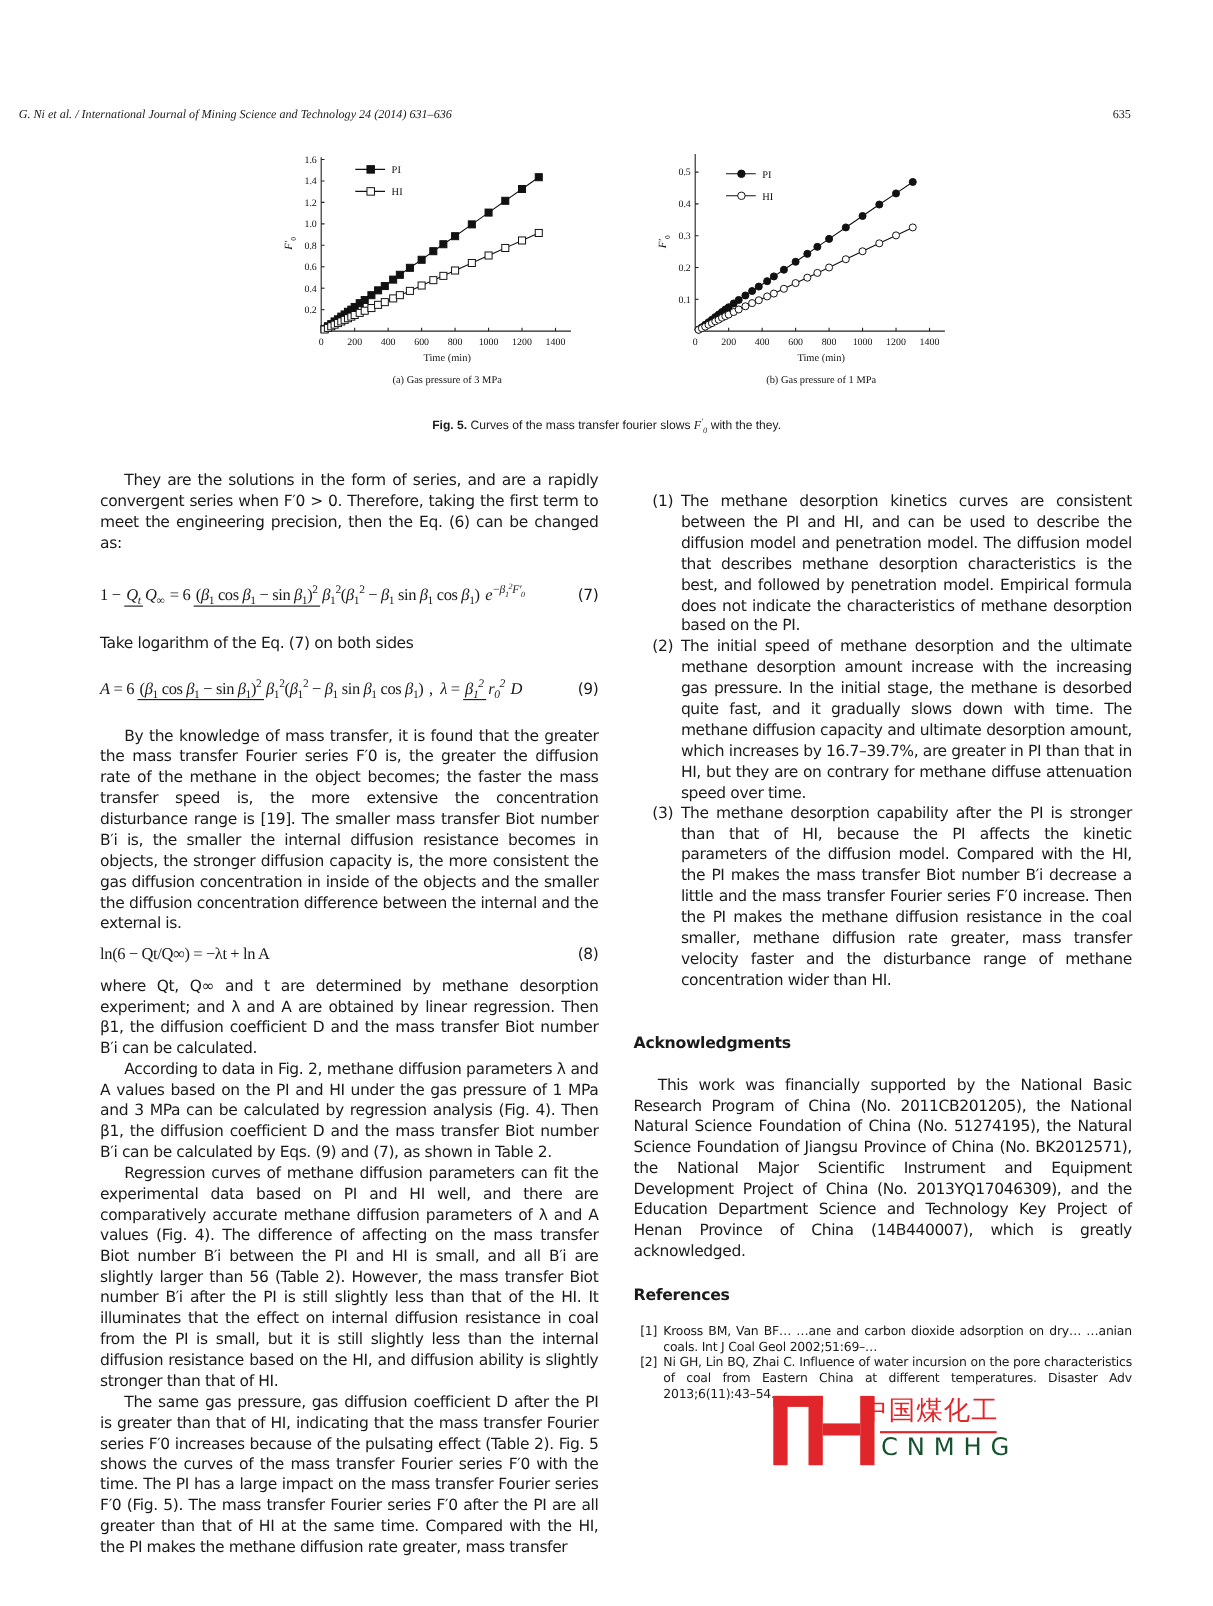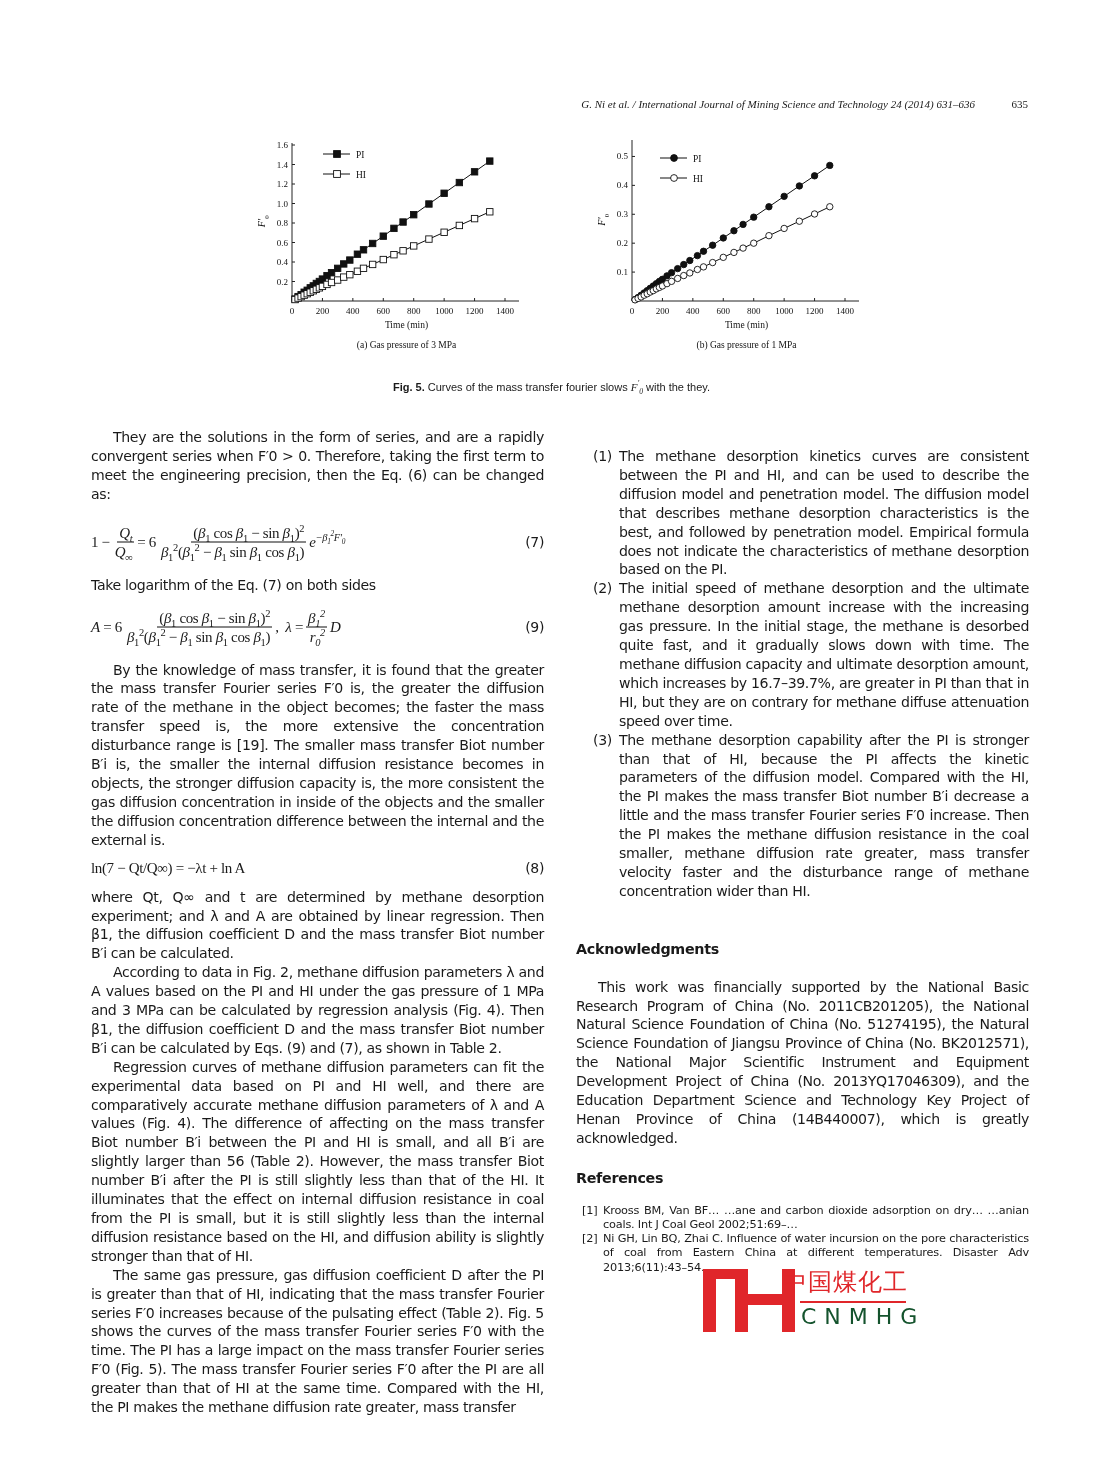--- a/index.html
+++ b/index.html
@@ -1,37 +1,37 @@
 <!DOCTYPE html>
 <html><head>
 <meta charset="utf-8">
 <style>
   html, body { margin: 0; padding: 0; background: #ffffff; }
   body { width: 1103px; height: 1460px; position: relative; overflow: hidden;
          font-family: "Liberation Serif", "DejaVu Serif", serif; color: #1a1a1a; }
   .runhead { position: absolute; top: 98px; left: 0; width: 1103px; height: 18px; font-size: 11px; font-style: italic; }
-  .runhead .center { position: absolute; left: 0; width: 975px; text-align: right; top: 0; }
+  .runhead .center { position: absolute; left: 17px; width: 975px; text-align: left; top: 0; }
   .runhead .pageno { position: absolute; right: 75px; top: 0; font-style: normal; }
 
   .chart { position: absolute; top: 135px; }
   .chart svg text { font-family: "Liberation Serif", serif; fill: #111; }
   .fig-caption { position: absolute; top: 381px; left: 0; width: 1103px; text-align: center; font-size: 11px;
                  font-family: "Liberation Sans", sans-serif; }
   .fig-caption b { font-weight: bold; }
 
   .col { position: absolute; top: 428px; width: 453px; font-size: 14.1px; line-height: 18.9px;
          font-family: "DejaVu Sans", "Liberation Sans", sans-serif; text-align: justify; letter-spacing: -0.35px; }
   .col.left { left: 91px; }
   .col.right { left: 576px; }
   .col p { margin: 0; }
   .col p.ind { text-indent: 22px; }
   .eq { position: relative; height: 50px; margin: 8px 0; font-family: "Liberation Serif", serif; font-size: 15px; }
   .eq .num { position: absolute; right: 0; top: 50%; transform: translateY(-50%); font-family: "DejaVu Sans", sans-serif; font-size: 14px; }
   .eq .body { position: absolute; left: 0; top: 50%; transform: translateY(-50%); white-space: nowrap; display: flex; align-items: center; }
-  .frac { display: inline-flex; flex-direction: column; align-items: flex-end; vertical-align: middle; margin: 0 3px; }
+  .frac { display: inline-flex; align-items: flex-start; vertical-align: middle; margin: 0 3px; }
   .frac .n { border-bottom: 1px solid #111; padding: 0 2px; line-height: 18px; }
   .frac .d { padding: 0 2px; line-height: 18px; }
   .it { font-style: italic; }
   .eq.short { height: 24px; }
   h3 { margin: 0; font-size: 14.3px; font-weight: bold; font-family: "DejaVu Sans", sans-serif; letter-spacing: -0.3px; }
   .list-item { position: relative; padding-left: 43px; }
   .list-item .lbl { position: absolute; left: 17px; top: 0; }
   .refs { font-size: 11.3px; line-height: 14.2px; letter-spacing: -0.2px; }
   .refs .ref { position: relative; padding-left: 27px; text-align: justify; }
   .refs .ref .lbl { position: absolute; left: 6px; top: 0; }
@@ -287,21 +287,21 @@
       <span>,&nbsp; <i>λ</i> =</span>
       <span class="frac">
           <span class="n it">β<sub>1</sub><sup>2</sup></span>
           <span class="d it">r<sub>0</sub><sup>2</sup></span>
         </span><span class="it">D</span>
     </div>
     <div class="num">(9)</div>
   </div>
   <p class="ind">By the knowledge of mass transfer, it is found that the greater the mass transfer Fourier series F′0 is, the greater the diffusion rate of the methane in the object becomes; the faster the mass transfer speed is, the more extensive the concentration disturbance range is [19]. The smaller mass transfer Biot number B′i is, the smaller the internal diffusion resistance becomes in objects, the stronger diffusion capacity is, the more consistent the gas diffusion concentration in inside of the objects and the smaller the diffusion concentration difference between the internal and the external is.</p>
   <div class="eq short" style="margin:6px 0 8px;">
-    <div class="body">ln(7 − Qt/Q∞) = −λt + ln A</div>
+    <div class="body">ln(6 − Qt/Q∞) = −λt + ln A</div>
     <div class="num">(8)</div>
   </div>
   <p>where Qt, Q∞ and t are determined by methane desorption experiment; and λ and A are obtained by linear regression. Then β1, the diffusion coefficient D and the mass transfer Biot number B′i can be calculated.</p>
   <p class="ind">According to data in Fig. 2, methane diffusion parameters λ and A values based on the PI and HI under the gas pressure of 1 MPa and 3 MPa can be calculated by regression analysis (Fig. 4). Then β1, the diffusion coefficient D and the mass transfer Biot number B′i can be calculated by Eqs. (9) and (7), as shown in Table 2.</p>
   <p class="ind">Regression curves of methane diffusion parameters can fit the experimental data based on PI and HI well, and there are comparatively accurate methane diffusion parameters of λ and A values (Fig. 4). The difference of affecting on the mass transfer Biot number B′i between the PI and HI is small, and all B′i are slightly larger than 56 (Table 2). However, the mass transfer Biot number B′i after the PI is still slightly less than that of the HI. It illuminates that the effect on internal diffusion resistance in coal from the PI is small, but it is still slightly less than the internal diffusion resistance based on the HI, and diffusion ability is slightly stronger than that of HI.</p>
   <p class="ind">The same gas pressure, gas diffusion coefficient D after the PI is greater than that of HI, indicating that the mass transfer Fourier series F′0 increases because of the pulsating effect (Table 2). Fig. 5 shows the curves of the mass transfer Fourier series F′0 with the time. The PI has a large impact on the mass transfer Fourier series F′0 (Fig. 5). The mass transfer Fourier series F′0 after the PI are all greater than that of HI at the same time. Compared with the HI, the PI makes the methane diffusion rate greater, mass transfer</p>
 </div>
 
 <div class="col right">
   <div style="margin-top:19px;">

